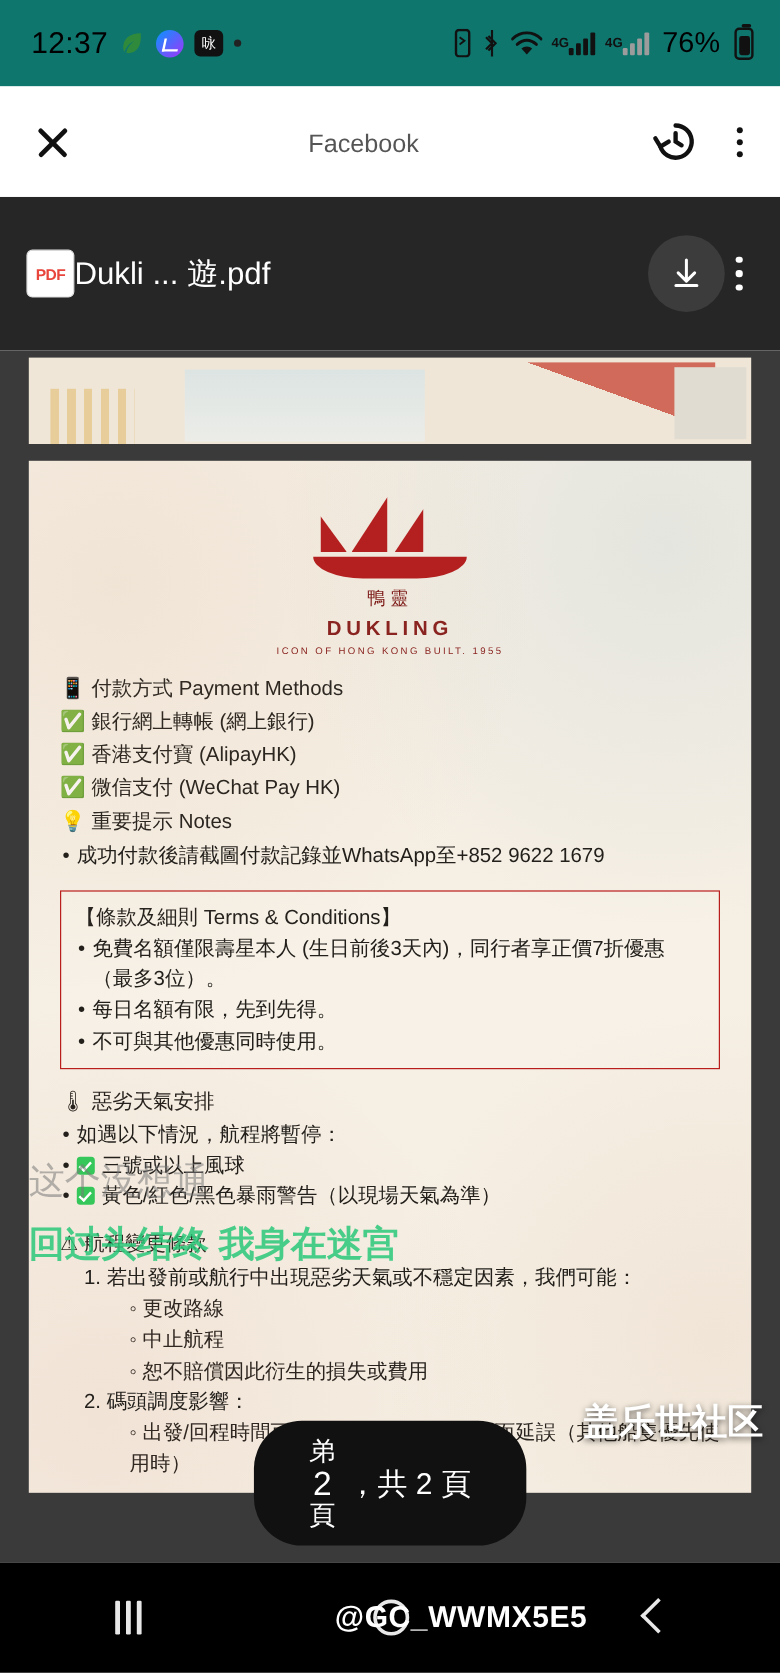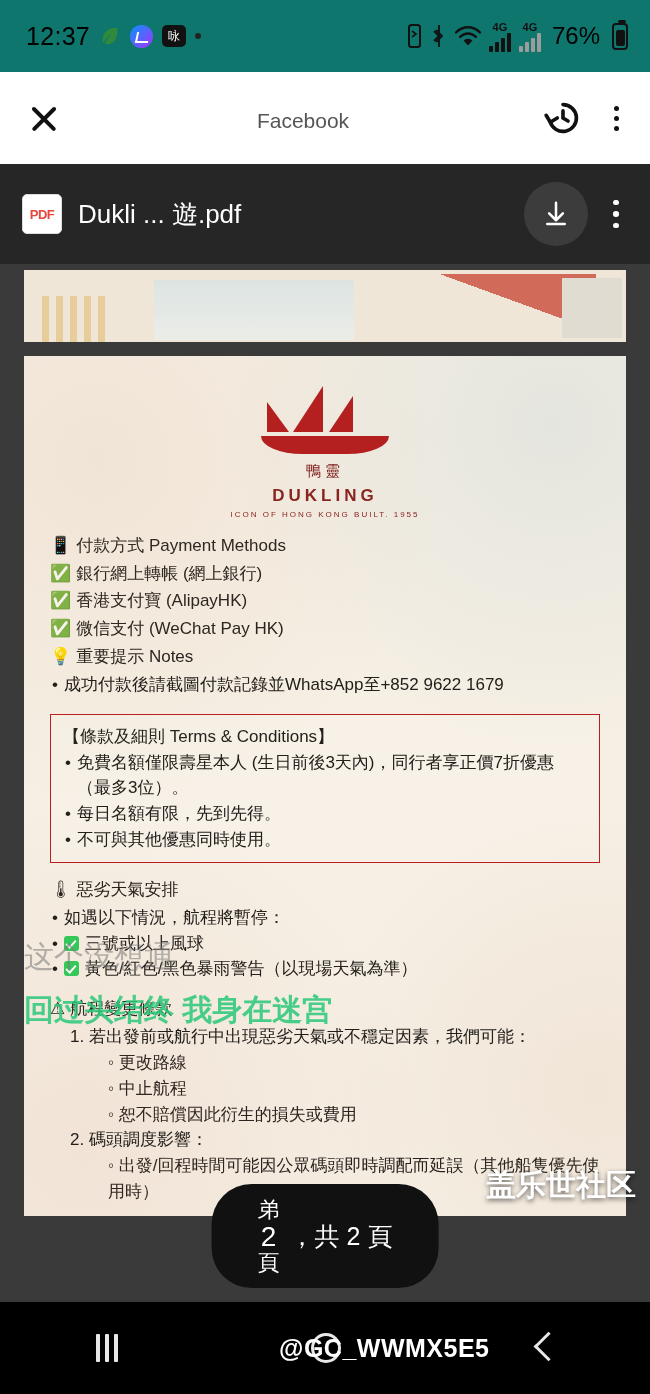--- a/index.html
+++ b/index.html
@@ -33,21 +33,21 @@
   .ic-leaf { width: 22px; height: 22px; }
   .ic-msgr { width: 23px; height: 23px; border-radius: 50%; background: linear-gradient(135deg,#0695ff,#a334fa); position: relative; }
   .ic-msgr::after { content: ""; position: absolute; left: 6px; top: 7px; width: 11px; height: 9px;
      border-left: 2px solid #fff; border-bottom: 2px solid #fff; transform: skewX(-12deg); }
   .ic-weibo { width: 24px; height: 22px; border-radius: 5px; background: #111; color: #fff; font-size: 12px; line-height: 22px; text-align: center; }
   .dot { width: 6px; height: 6px; border-radius: 50%; background: #222; }
 
   .sb-right { display: flex; align-items: center; gap: 8px; }
   .sb-right svg { display: block; }
   .net-label { font-size: 11px; color: #111; font-weight: bold; }
-  .sig-wrap { display: flex; flex-direction: column; align-items: center; }
+  .sig-wrap { display: flex; flex-direction: row; align-items: center; }
   .bars { display: flex; align-items: flex-end; gap: 2px; height: 19px; }
   .bars i { width: 4px; background: #111; border-radius: 1px; display: block; }
   .bars i:nth-child(1) { height: 6px; }
   .bars i:nth-child(2) { height: 10px; }
   .bars i:nth-child(3) { height: 14px; }
   .bars i:nth-child(4) { height: 19px; }
   .bars.faded i { background: #9c9c9c; }
   .batt-text { font-size: 24px; color: #000; margin-left: 3px; }
   .batt-ico { width: 16px; height: 27px; border: 2px solid #111; border-radius: 4px; position: relative; margin-left: 4px; }
   .batt-ico::before { content: ""; position: absolute; top: -5px; left: 4px; width: 8px; height: 3px; background: #111; border-radius: 2px; }
@@ -74,26 +74,25 @@
   .lock { width: 13px; height: 11px; background: #333; border-radius: 2px; position: relative; margin-top: 5px; }
   .lock::before { content:""; position:absolute; left: 2.5px; top: -6px; width: 8px; height: 8px; border: 2.2px solid #333; border-bottom: none; border-radius: 4px 4px 0 0; }
   .url-text { font-size: 23px; color: #111; font-weight: bold; letter-spacing: .2px; }
   .site-text { font-size: 21px; color: #555; margin-top: 3px; }
   .hist-btn { width: 46px; height: 46px; flex: 0 0 auto; margin-right: 18px; }
   .kebab { width: 24px; height: 44px; flex: 0 0 auto; display: flex; flex-direction: column; align-items: center; justify-content: center; gap: 5px; }
   .kebab b { width: 5px; height: 5px; border-radius: 50%; background: #111; display: block; }
 
   
   .pdfbar {
-    height: 100px;
+    height: 128px;
     background: #262626;
     display: flex;
     align-items: center;
     padding: 0 22px;
-    gap: 16px;
     flex: 0 0 auto;
   }
   .pdf-ico {
     width: 40px; height: 40px; border-radius: 5px; background: #fff;
     display: flex; align-items: center; justify-content: center; flex: 0 0 auto;
     border: 1px solid #ddd;
   }
   .pdf-ico span { color: #e8453c; font-size: 13px; font-weight: bold; letter-spacing: -.5px; }
   .pdf-name { color: #fff; font-size: 26px; flex: 1 1 auto; white-space: nowrap; overflow: hidden; }
   .dl-btn {

